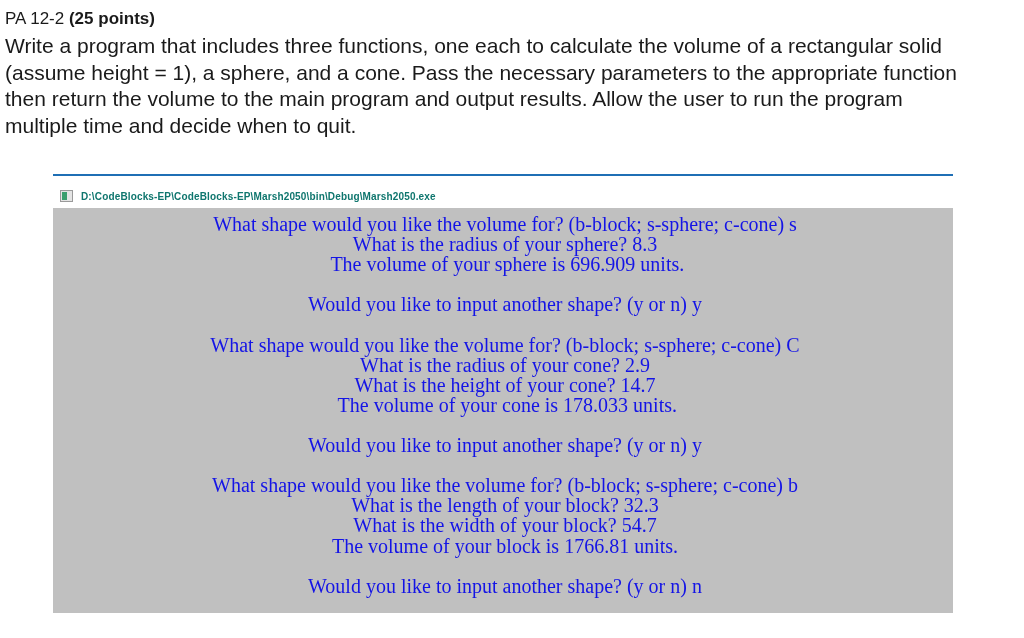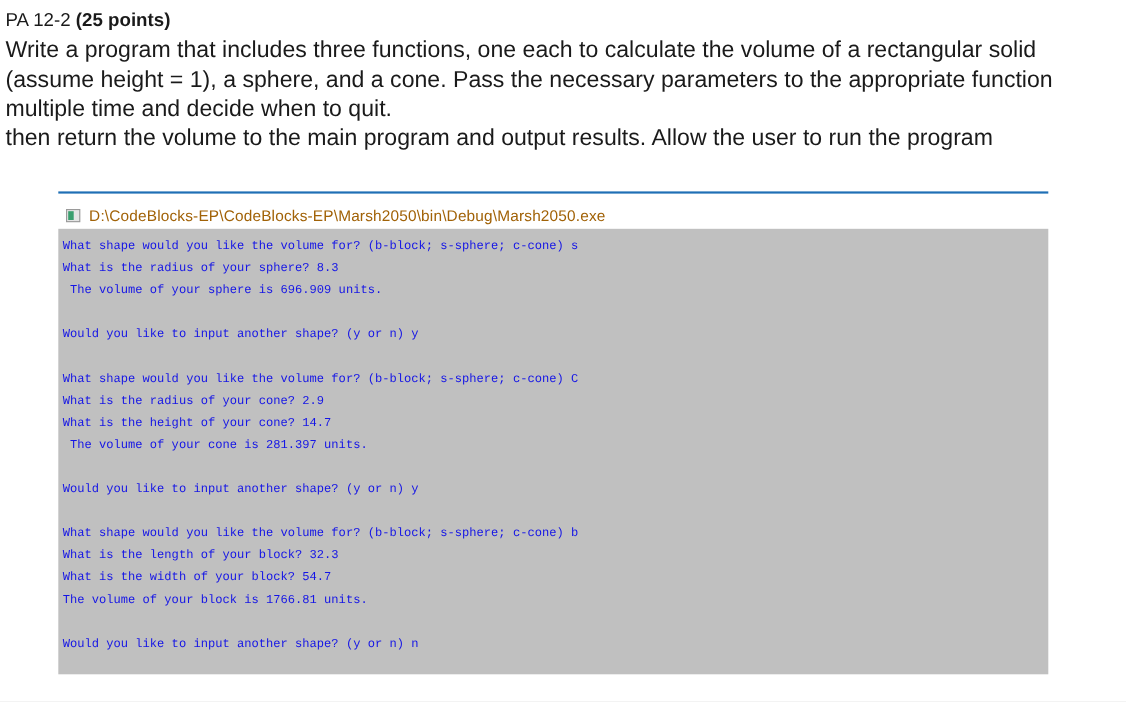--- a/index.html
+++ b/index.html
@@ -82,80 +82,82 @@
   .app-icon::before {
     content: "";
     position: absolute;
     left: 1px;
     top: 1px;
     width: 5px;
     height: 8px;
     background: #3a9e6e;
   }
   .console-title-text {
-    font-size: 14px;
-    color: #a16207;
+    font-size: 10px;
+    color: #0f766e;
     letter-spacing: 0.15px;
     white-space: nowrap;
+    font-weight: bold;
   }
 
   .console-body {
     background: #c0c0c0;
     height: 405px;
     padding: 6px 0 0 0;
     box-sizing: border-box;
     overflow: hidden;
   }
   .console-line {
-    font-family: Liberation Mono, monospace;
-    font-size: 11px;
+    font-family: Liberation Serif, serif;
+    font-size: 20px;
     line-height: 20.1px;
     color: #1414e6;
     white-space: pre;
     padding-left: 4px;
     height: 20.1px;
     letter-spacing: 0px;
+    text-align: center;
   }
   .console-line.blank {
     color: transparent;
   }
 </style>
 </head>
 <body>
 
 <div class="prompt">
   <p class="prompt-title">
     <span class="pa-id">PA 12-2</span><span class="pa-points"> (25 points)</span>
   </p>
   <p class="prompt-body">
     <span class="pline">Write a program that includes three functions, one each to calculate the volume of a rectangular solid</span>
     <span class="pline">(assume height = 1), a sphere, and a cone. Pass the necessary parameters to the appropriate function</span>
+    <span class="pline">then return the volume to the main program and output results. Allow the user to run the program</span>
     <span class="pline">multiple time and decide when to quit.</span>
-    <span class="pline">then return the volume to the main program and output results. Allow the user to run the program</span>
   </p>
 </div>
 
 <div class="separator"></div>
 
 <div class="console-window">
   <div class="console-titlebar">
     <span class="app-icon"></span>
     <span class="console-title-text">D:\CodeBlocks-EP\CodeBlocks-EP\Marsh2050\bin\Debug\Marsh2050.exe</span>
   </div>
   <div class="console-body">
     <div class="console-line">What shape would you like the volume for? (b-block; s-sphere; c-cone) s</div>
     <div class="console-line">What is the radius of your sphere? 8.3</div>
     <div class="console-line"> The volume of your sphere is 696.909 units.</div>
     <div class="console-line blank"></div>
     <div class="console-line">Would you like to input another shape? (y or n) y</div>
     <div class="console-line blank"></div>
     <div class="console-line">What shape would you like the volume for? (b-block; s-sphere; c-cone) C</div>
     <div class="console-line">What is the radius of your cone? 2.9</div>
     <div class="console-line">What is the height of your cone? 14.7</div>
-    <div class="console-line"> The volume of your cone is 281.397 units.</div>
+    <div class="console-line"> The volume of your cone is 178.033 units.</div>
     <div class="console-line blank"></div>
     <div class="console-line">Would you like to input another shape? (y or n) y</div>
     <div class="console-line blank"></div>
     <div class="console-line">What shape would you like the volume for? (b-block; s-sphere; c-cone) b</div>
     <div class="console-line">What is the length of your block? 32.3</div>
     <div class="console-line">What is the width of your block? 54.7</div>
     <div class="console-line">The volume of your block is 1766.81 units.</div>
     <div class="console-line blank"></div>
     <div class="console-line">Would you like to input another shape? (y or n) n</div>
     <div class="console-line blank"></div>

